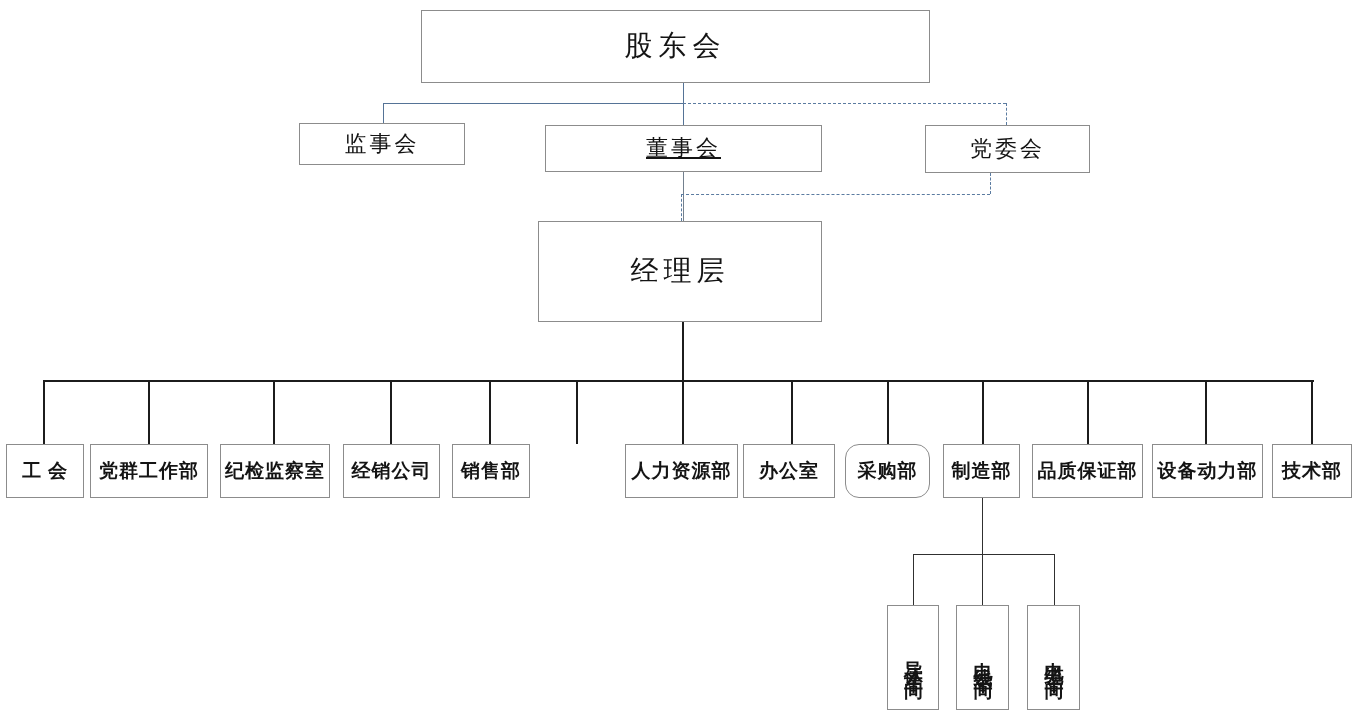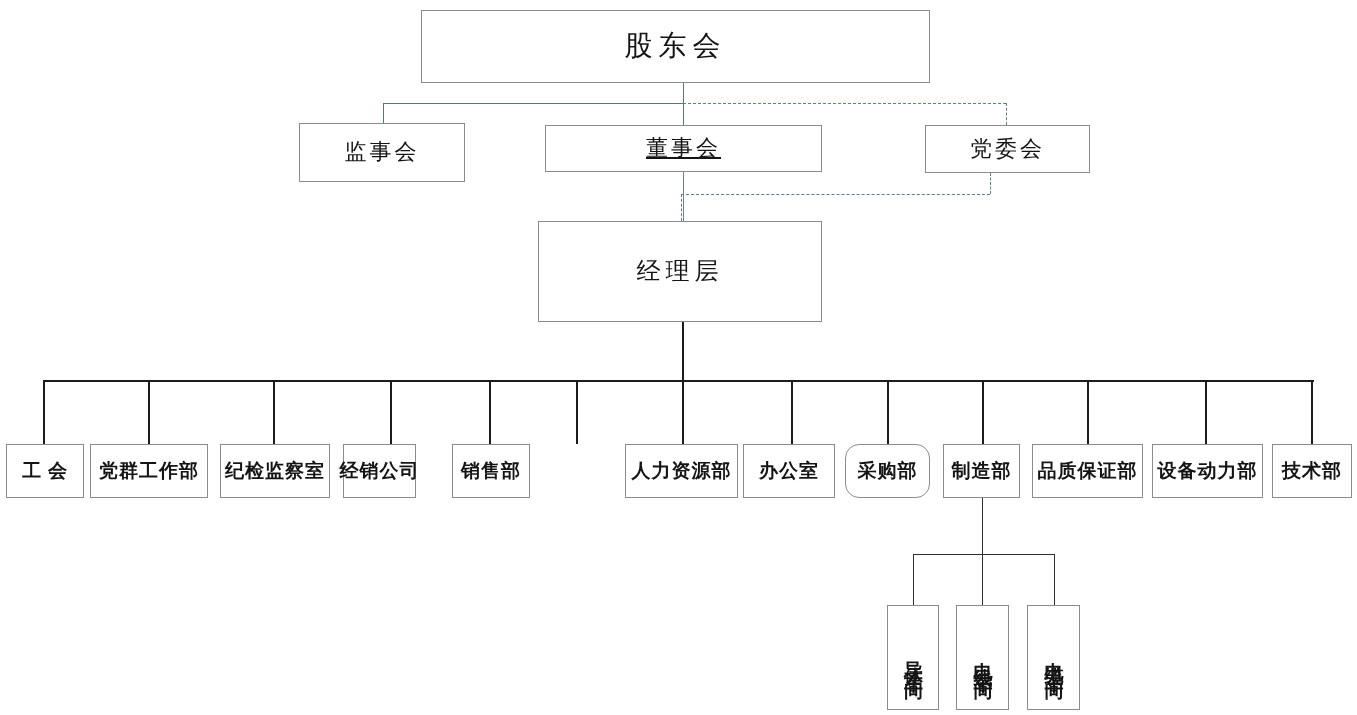--- a/index.html
+++ b/index.html
@@ -24,21 +24,21 @@
     display: flex;
     align-items: center;
     justify-content: center;
     color: #141414;
     text-align: center;
     line-height: 1.1;
     white-space: nowrap;
   }
   .node-title     { font-size: 28px; letter-spacing: 6px; }
   .node-mid       { font-size: 22px; letter-spacing: 3px; }
-  .node-mgmt      { font-size: 24px; letter-spacing: 5px; }
+  .node-mgmt      { font-size: 28px; letter-spacing: 5px; }
   .node-dept      { font-size: 19px; letter-spacing: 1px; font-weight: bold; }
   .node-workshop  {
     font-size: 19px;
     font-weight: bold;
     writing-mode: vertical-rl;
     text-orientation: upright;
     letter-spacing: 6px;
     white-space: normal;
   }
   .line { position: absolute; }
@@ -85,30 +85,30 @@
   <div class="line bv" style="left:1311px; top:380px; height:64px;"></div>
 
   <div class="line tv" style="left:982px;  top:498px; height:56px;"></div>
   <div class="line th" style="left:913px;  top:554px; width:142px;"></div>
   <div class="line tv" style="left:913px;  top:554px; height:51px;"></div>
   <div class="line tv" style="left:982px;  top:554px; height:51px;"></div>
   <div class="line tv" style="left:1054px; top:554px; height:51px;"></div>
 
   <div class="node node-title" style="left:421px; top:10px; width:509px; height:73px;">股东会</div>
 
-  <div class="node node-mid" style="left:299px; top:123px; width:166px; height:59px;">监事会</div>
+  <div class="node node-mid" style="left:299px; top:123px; width:166px; height:42px;">监事会</div>
   <div class="node node-mid" style="left:545px; top:125px; width:277px; height:47px;text-decoration:underline;">董事会</div>
   <div class="node node-mid" style="left:925px; top:125px; width:165px; height:48px;">党委会</div>
 
   <div class="node node-mgmt" style="left:538px; top:221px; width:284px; height:101px;">经理层</div>
 
   <div class="node node-dept" style="left:6px;    top:444px; width:78px;  height:54px;">工 会</div>
   <div class="node node-dept" style="left:90px;   top:444px; width:118px; height:54px;">党群工作部</div>
   <div class="node node-dept" style="left:220px;  top:444px; width:110px; height:54px;">纪检监察室</div>
-  <div class="node node-dept" style="left:343px;  top:444px; width:73px;  height:54px;">经销公司</div>
+  <div class="node node-dept" style="left:343px;  top:444px; width:97px;  height:54px;">经销公司</div>
   <div class="node node-dept" style="left:452px;  top:444px; width:78px;  height:54px;">销售部</div>
   <div class="node node-dept" style="left:625px;  top:444px; width:113px; height:54px;">人力资源部</div>
   <div class="node node-dept" style="left:743px;  top:444px; width:92px;  height:54px;">办公室</div>
   <div class="node node-dept" style="left:845px;  top:444px; width:85px;  height:54px;border-radius:14px;">采购部</div>
   <div class="node node-dept" style="left:943px;  top:444px; width:77px;  height:54px;">制造部</div>
   <div class="node node-dept" style="left:1032px; top:444px; width:111px; height:54px;">品质保证部</div>
   <div class="node node-dept" style="left:1152px; top:444px; width:111px; height:54px;">设备动力部</div>
   <div class="node node-dept" style="left:1272px; top:444px; width:80px;  height:54px;">技术部</div>
 
   <div class="node node-workshop" style="left:887px;  top:605px; width:52px; height:105px;">导体车间</div>

